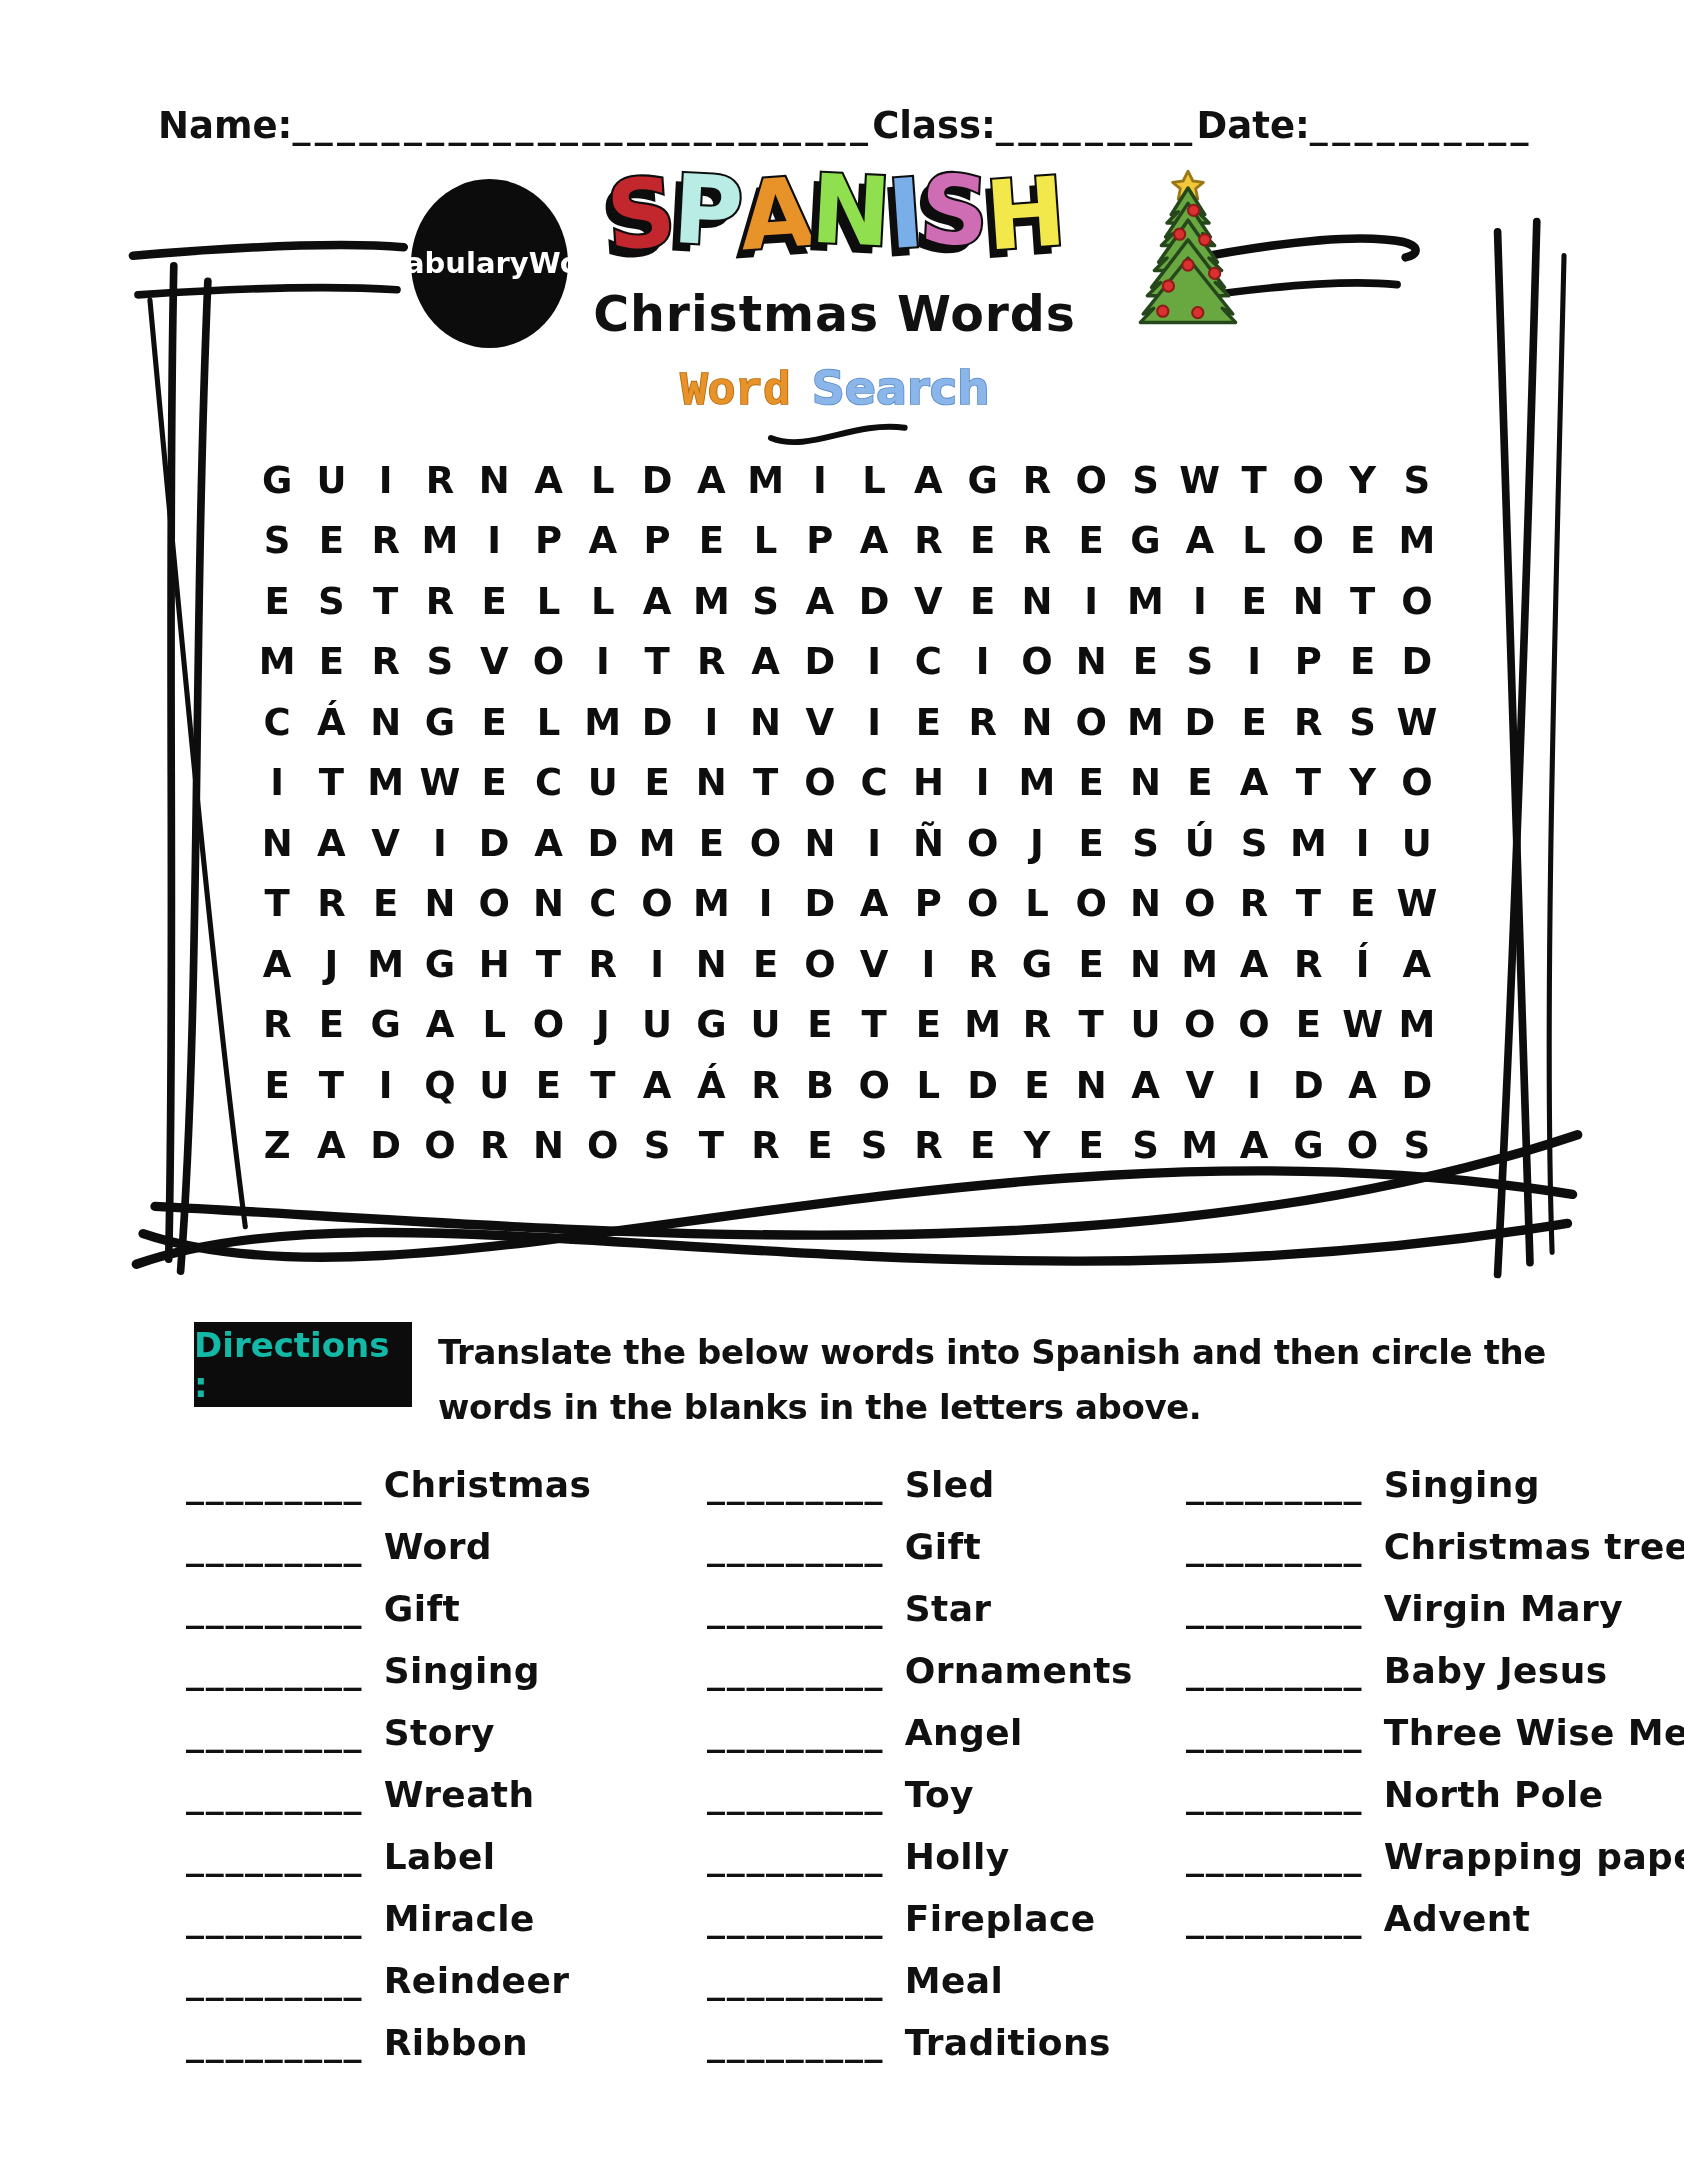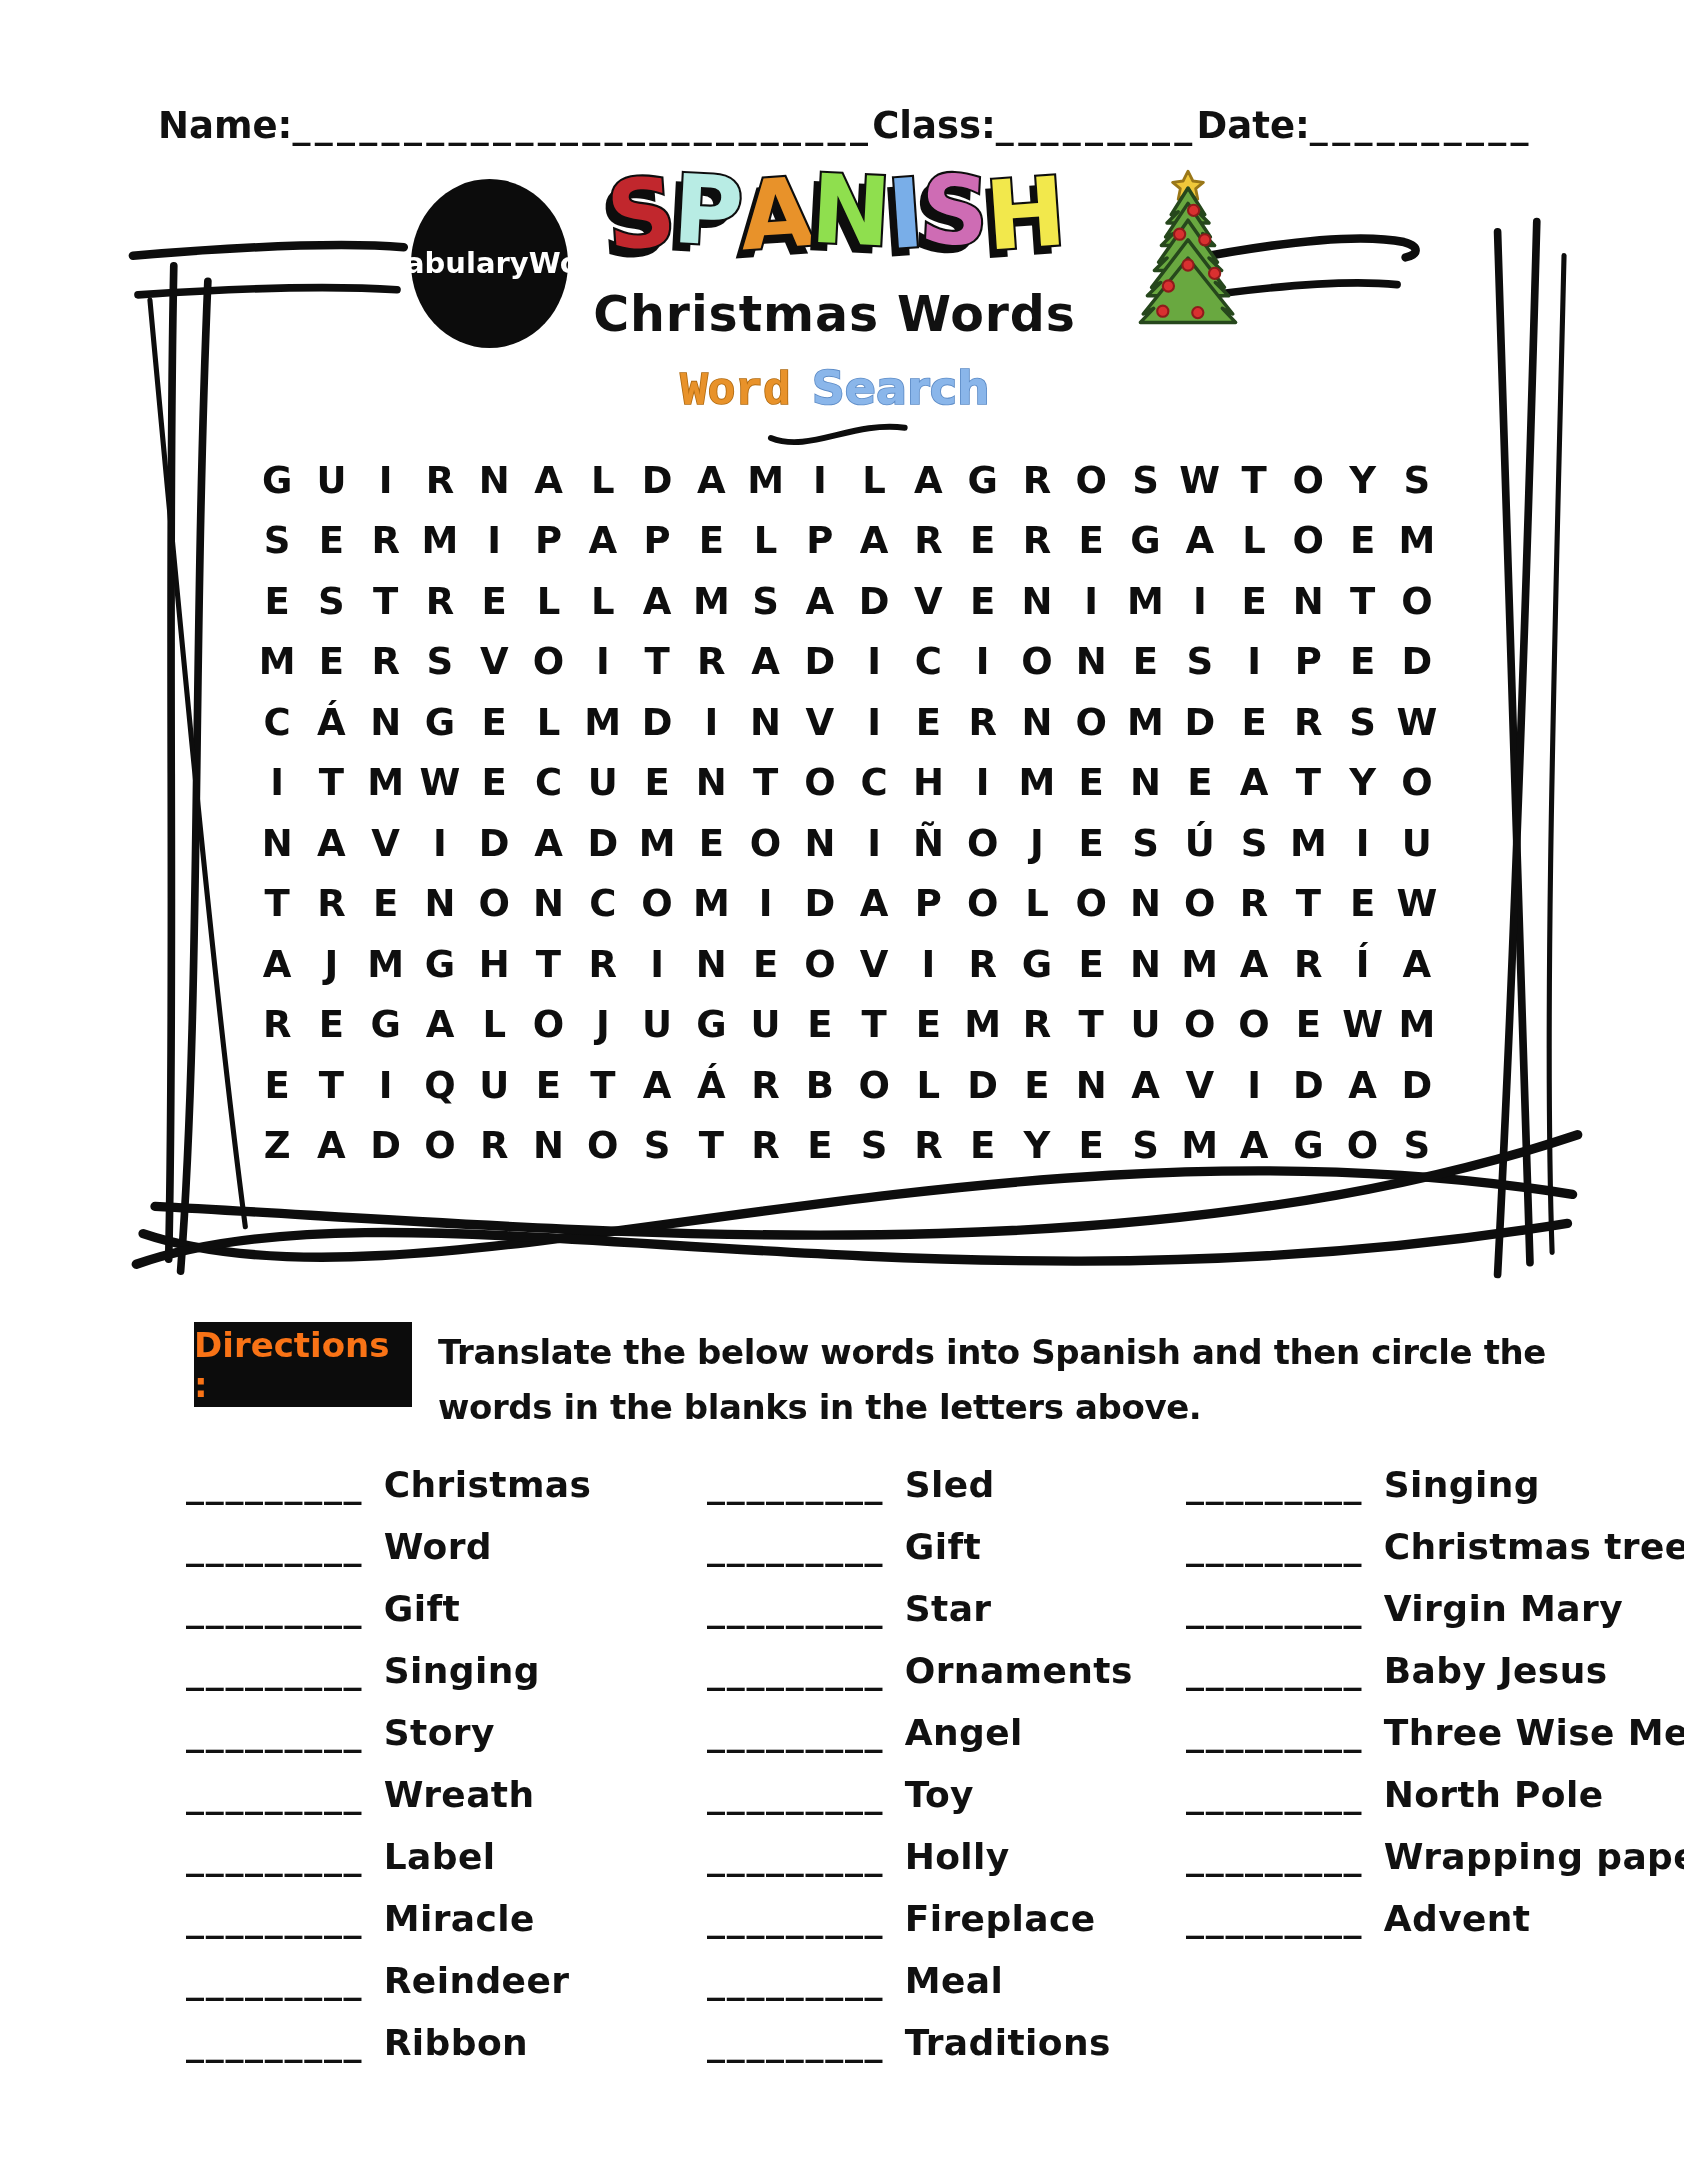--- a/index.html
+++ b/index.html
@@ -44,21 +44,21 @@
   #word-search-grid{
     position:absolute; left:250px; top:450px; width:1194px; height:726px; z-index:3;
     display:grid; grid-template-columns:repeat(22,1fr); grid-template-rows:repeat(12,1fr);
   }
   .cell{display:flex; align-items:center; justify-content:center; font-size:37px; color:#0e0e0e;}
   
   #doodle{position:absolute; left:0; top:0; z-index:1;}
   
   #directions-box{
     position:absolute; left:194px; top:1322px; width:218px; height:85px; background:#0c0c0c;
-    color:#f97316; display:flex; align-items:center; justify-content:center; font-size:34px; z-index:3;
+    color:#14b8a6; display:flex; align-items:center; justify-content:center; font-size:34px; z-index:3;
   }
   #directions-text{
     position:absolute; left:438px; top:1325px; width:1210px; font-size:34px; line-height:1.62;
     letter-spacing:-0.4px; z-index:3;
   }
   
   .wl-col{position:absolute; top:1453px; z-index:3;}
   #wl-col-0{left:186px;}
   #wl-col-1{left:707px;}
   #wl-col-2{left:1186px;}

